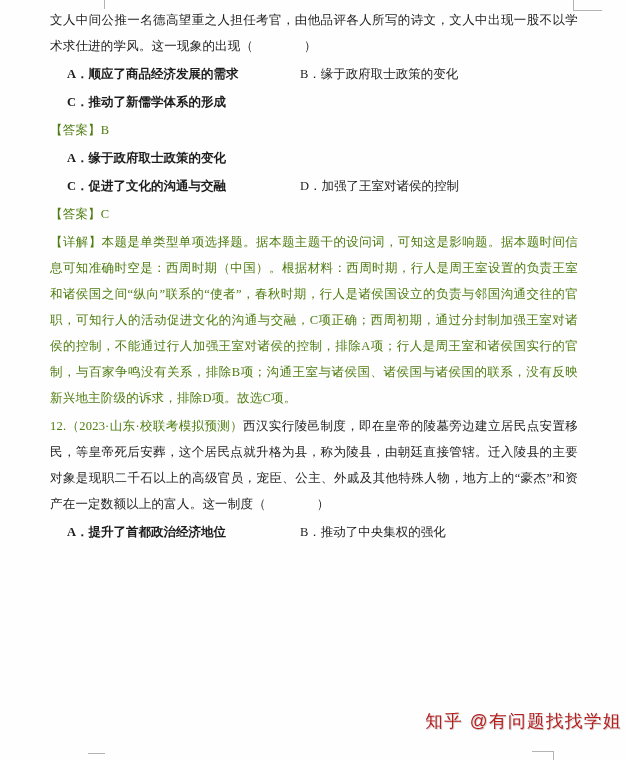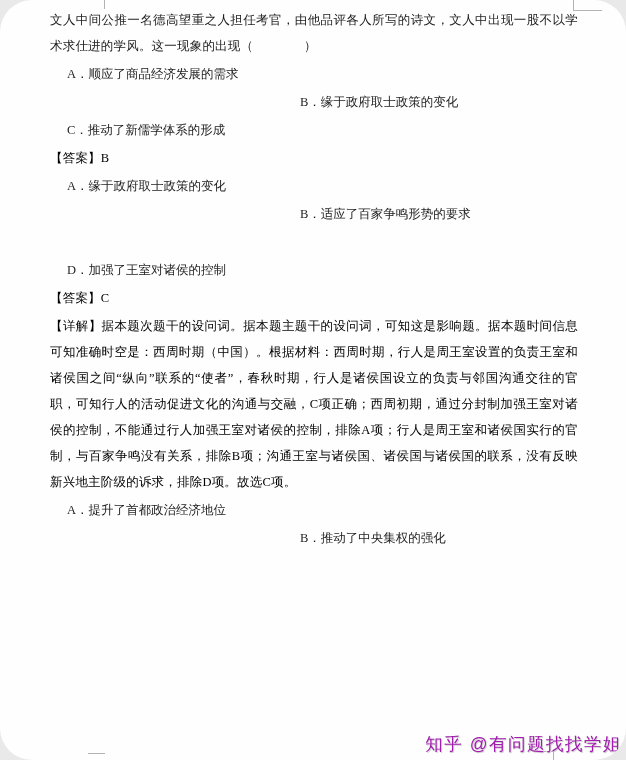--- a/index.html
+++ b/index.html
@@ -4,58 +4,57 @@
 <style>
   html,body { margin:0; padding:0; background:#e9e9e9; }
   .page {
     position:relative;
     width:626px; height:760px;
     background:#fefefe;
     overflow:hidden;
     font-family:"Liberation Serif","DejaVu Serif",serif;
     color:#1d1d1d;
     box-sizing:border-box;
-    border-radius:32px;
   }
   .content {
     position:absolute;
     left:50px; right:48px; top:7px;
   }
   .para {
     margin:0 0 2px 0;
     font-size:12.5px;
     line-height:26px;
     text-align:justify;
     letter-spacing:0.2px;
   }
-  .red { color:#000000; }
+  .red { color:#4d7c0f; }
   .opts {
     display:flex;
     padding-left:17px;
     font-size:12.5px;
     line-height:26px;
     margin-bottom:2px;
   }
-  .opt-a { flex:none; width:233px; }
-  .opt-b { flex:1;margin-top:28px; }
+  .opt-a { flex:none; width:233px;font-weight:bold; }
+  .opt-b { flex:1; }
   
   .mark { position:absolute; background:#b3b3b3; }
   .mark-tl-v { left:104px; top:0; width:1px; height:9px; }
   .mark-tr-v { left:573px; top:0; width:1px; height:10px; }
   .mark-tr-h { left:573px; top:10px; width:29px; height:1px; }
   .mark-bl-h { left:88px;  top:753px; width:17px; height:1px; }
   .mark-br-h { left:532px; top:751px; width:22px; height:1px; }
   .mark-br-v { left:553px; top:751px; width:1px; height:9px; }
   .watermark {
     position:absolute;
-    right:4px; bottom:4px;
+    right:4px; bottom:27px;
     font-family:"Liberation Sans","DejaVu Sans",sans-serif;
     font-size:17.5px;
     letter-spacing:1.5px;
-    color:#a21caf;
+    color:#b91c1c;
     text-shadow:1px 1px 0 #d4d4d4, -1px -1px 0 #ffffff, 0 0 1px #cccccc;
     white-space:nowrap;
   }
 </style>
 </head>
 <body>
 
 <div class="page">
 
   <div class="mark mark-tl-v"></div>
@@ -75,29 +74,30 @@
     </div>
     <div class="opts">
       <span class="opt-a">C．推动了新儒学体系的形成</span>
     </div>
 
     <p class="para red">【答案】B</p>
 
 
     <div class="opts">
       <span class="opt-a">A．缘于政府取士政策的变化</span>
-      <span class="opt-b">B．适应了百家争鸣形势的要求</span>
     </div>
     <div class="opts">
+      <span class="opt-a">C．促进了文化的沟通与交融</span>
       <span class="opt-b">D．加强了王室对诸侯的控制</span>
     </div>
 
     <p class="para red">【答案】C</p>
-    <p class="para red">【详解】据本题次题干的设问词。据本题主题干的设问词，可知这是影响题。据本题时间信息可知准确时空是：西周时期（中国）。根据材料：西周时期，行人是周王室设置的负责王室和诸侯国之间“纵向”联系的“使者”，春秋时期，行人是诸侯国设立的负责与邻国沟通交往的官职，可知行人的活动促进文化的沟通与交融，C项正确；西周初期，通过分封制加强王室对诸侯的控制，不能通过行人加强王室对诸侯的控制，排除A项；行人是周王室和诸侯国实行的官制，与百家争鸣没有关系，排除B项；沟通王室与诸侯国、诸侯国与诸侯国的联系，没有反映新兴地主阶级的诉求，排除D项。故选C项。</p>
+    <p class="para red">【详解】本题是单类型单项选择题。据本题主题干的设问词，可知这是影响题。据本题时间信息可知准确时空是：西周时期（中国）。根据材料：西周时期，行人是周王室设置的负责王室和诸侯国之间“纵向”联系的“使者”，春秋时期，行人是诸侯国设立的负责与邻国沟通交往的官职，可知行人的活动促进文化的沟通与交融，C项正确；西周初期，通过分封制加强王室对诸侯的控制，不能通过行人加强王室对诸侯的控制，排除A项；行人是周王室和诸侯国实行的官制，与百家争鸣没有关系，排除B项；沟通王室与诸侯国、诸侯国与诸侯国的联系，没有反映新兴地主阶级的诉求，排除D项。故选C项。</p>
 
+    <p class="para"><span class="red">12.（2023·山东·校联考模拟预测）</span><span>西汉实行陵邑制度，即在皇帝的陵墓旁边建立居民点安置移民，等皇帝死后安葬，这个居民点就升格为县，称为陵县，由朝廷直接管辖。迁入陵县的主要对象是现职二千石以上的高级官员，宠臣、公主、外戚及其他特殊人物，地方上的“豪杰”和资产在一定数额以上的富人。这一制度（　　　　）</span></p>
 
     <div class="opts">
       <span class="opt-a">A．提升了首都政治经济地位</span>
       <span class="opt-b">B．推动了中央集权的强化</span>
     </div>
 
   </div>
 
   <div class="watermark">知乎 @有问题找找学姐</div>
 

